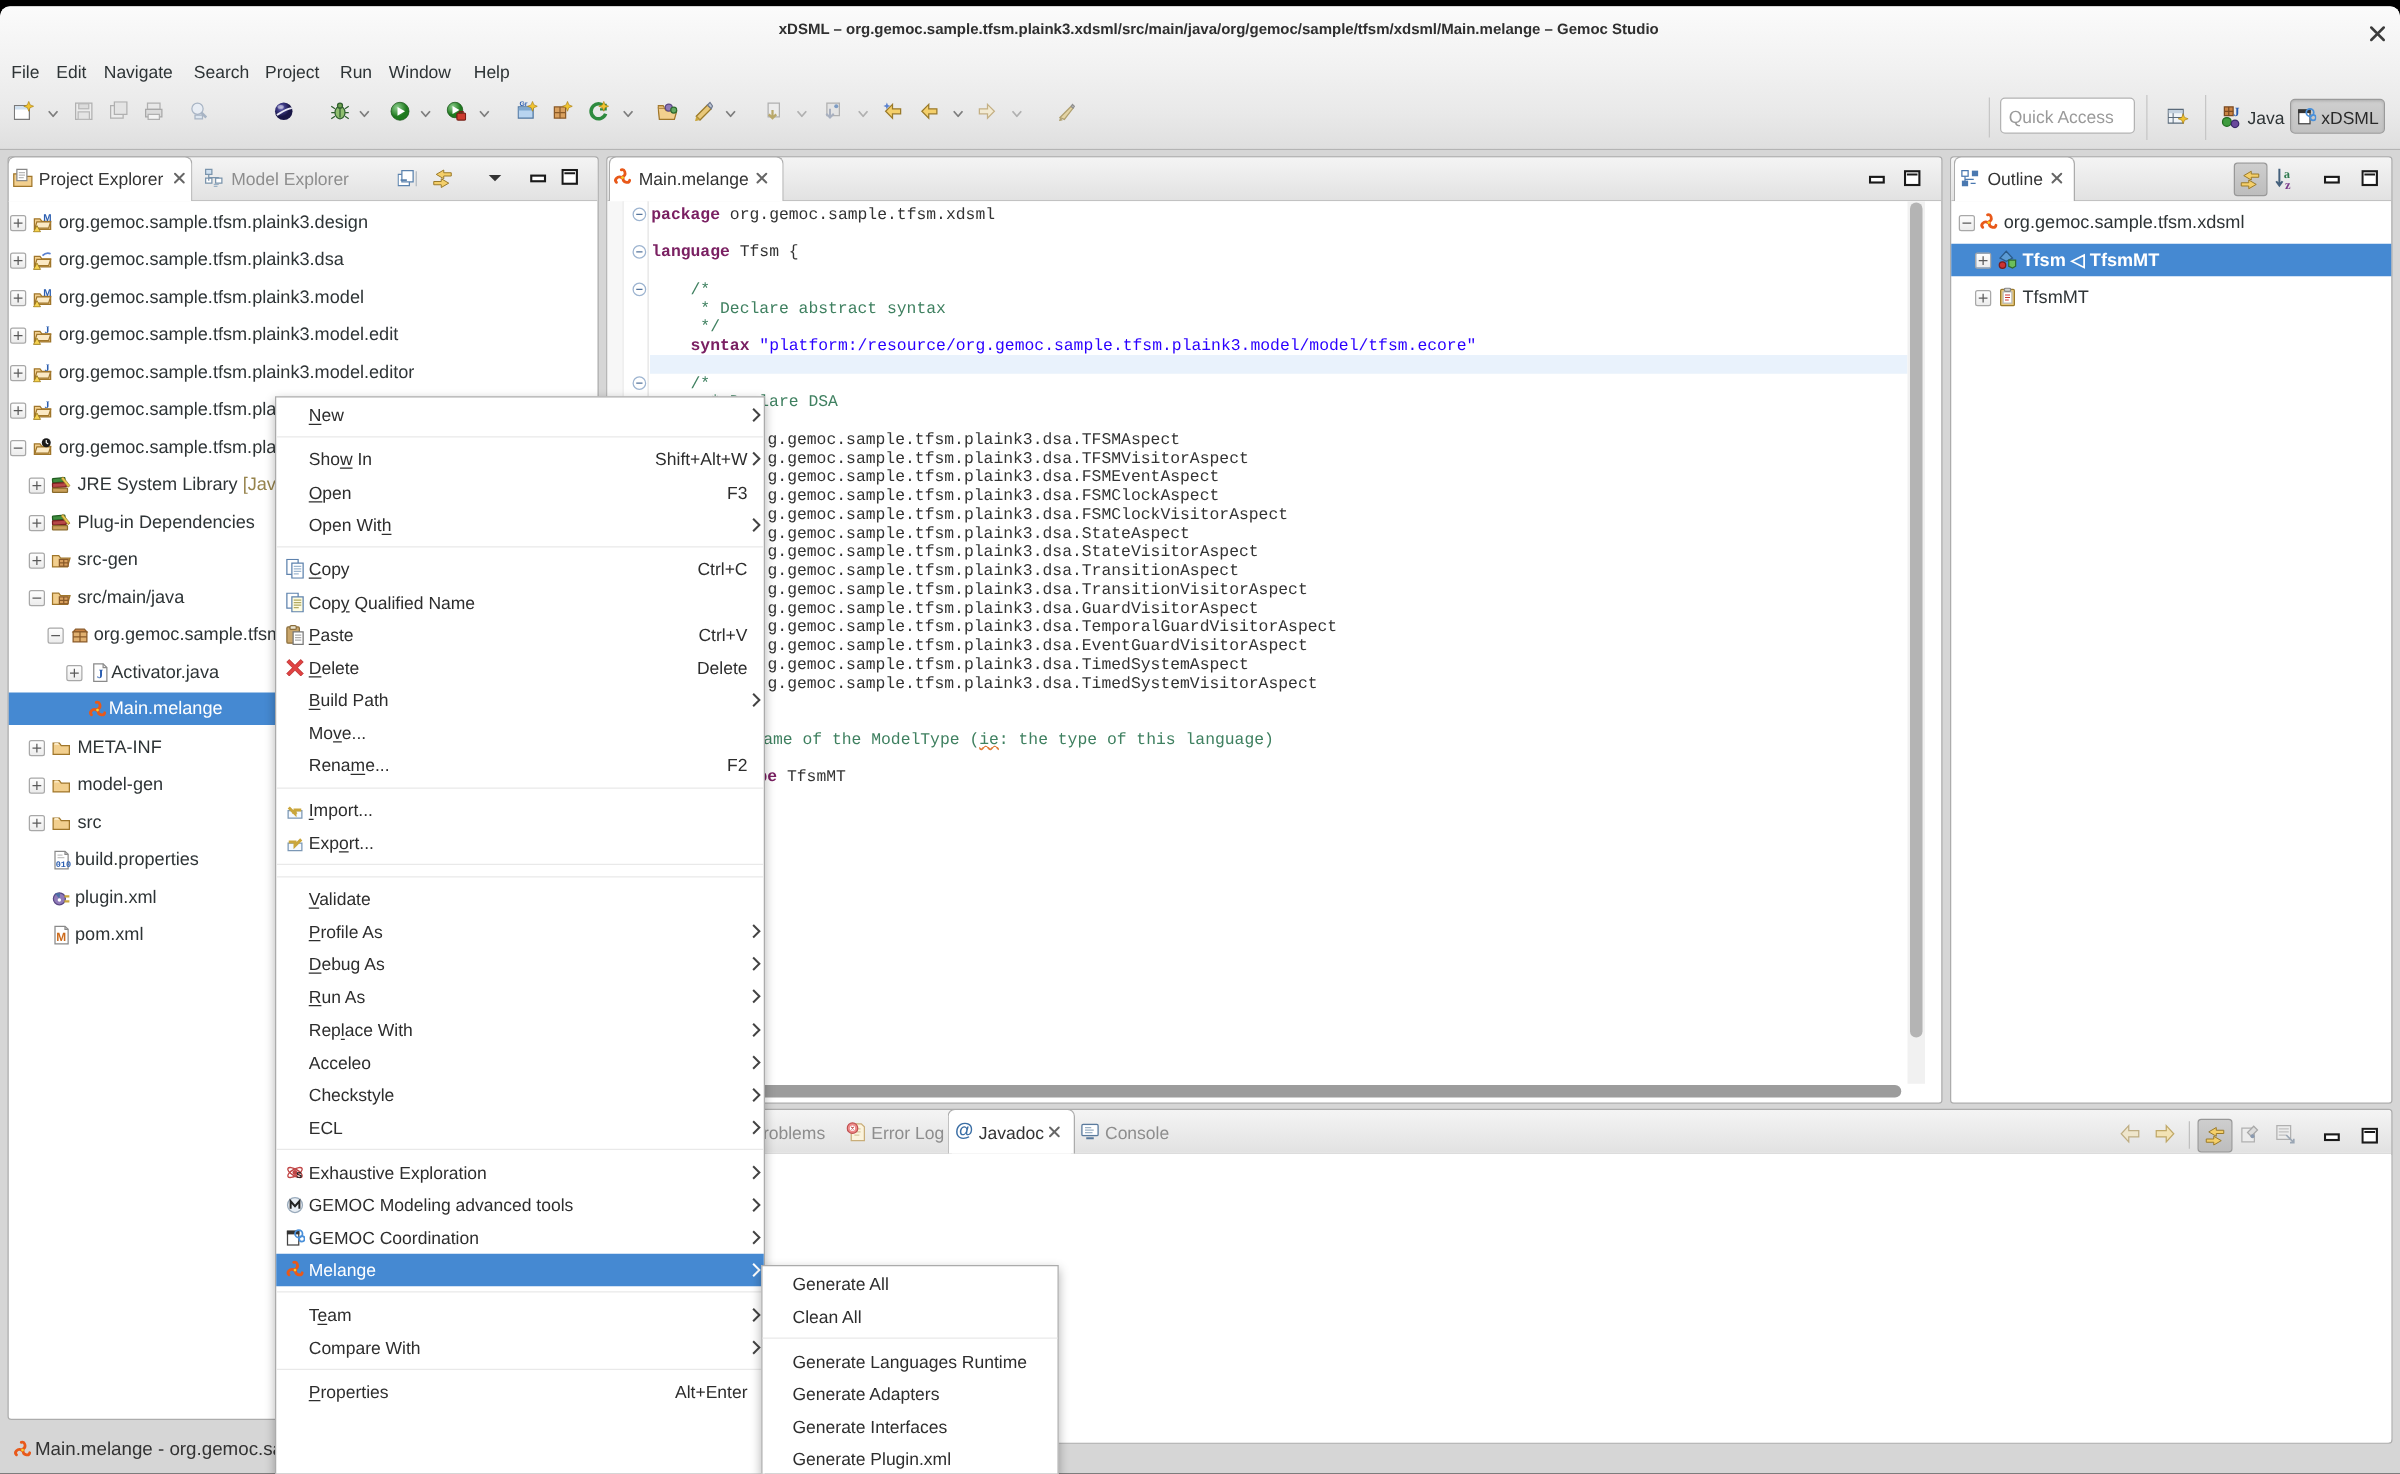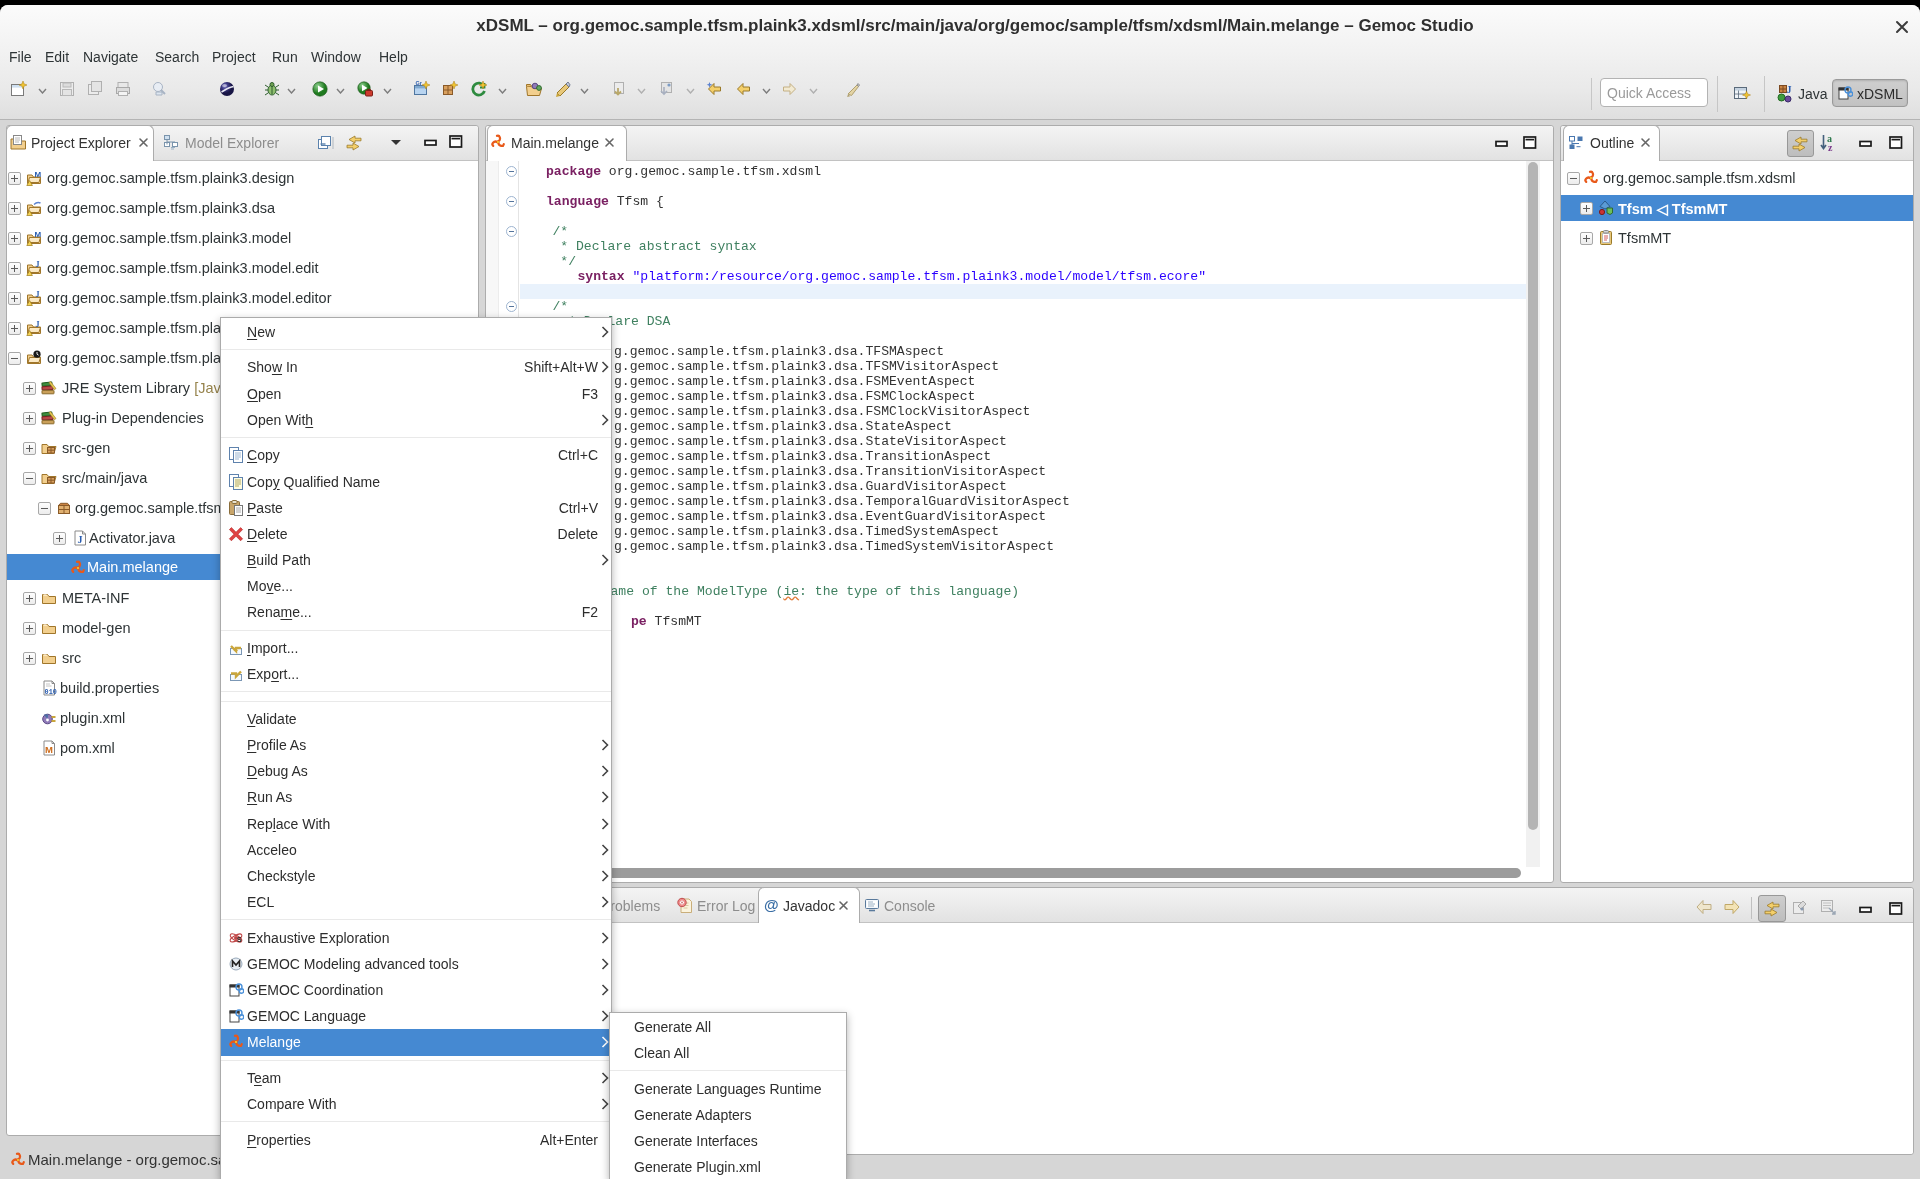--- a/index.html
+++ b/index.html
@@ -6,21 +6,21 @@
   html,body { width:1920px; height:1179px; overflow:hidden; background:#000; }
   body { font-family:"Liberation Sans", sans-serif; position:relative; }
   .abs { position:absolute; }
   #win { position:absolute; left:0; top:5px; width:1920px; height:1174px;
          background:#d6d6d6; border-radius:8px 8px 0 0; }
   
   #header { position:absolute; left:0; top:5px; width:1920px; height:115px;
             background:linear-gradient(#fbfbfb, #f2f2f2 40%, #e9e9e9 75%, #dfdfdf);
             border-radius:8px 8px 0 0; border-bottom:1px solid #b4b4b4; }
   #title { position:absolute; top:11px; left:0; width:100%; text-align:center;
-           font-size:17px; font-weight:bold; color:#2f2f2f; letter-spacing:0px;padding-left:30px; }
+           font-size:12px; font-weight:bold; color:#2f2f2f; letter-spacing:0px;padding-left:30px; }
   .menuitem { position:absolute; top:44px; font-size:14px; color:#2e3436; }
   .tbico { position:absolute; top:81px; width:16px; height:16px; }
   .chev { position:absolute; top:88px; width:9px; height:6px; }
   
   .panel { position:absolute; background:#fff; border:1px solid #acacac; border-radius:3px; }
   .tabrow { position:absolute; left:0; top:0; right:0; height:35px;
             background:linear-gradient(#f4f4f4,#e2e2e2); border-bottom:1px solid #c2c2c2;
             border-radius:3px 3px 0 0; }
   .tab-active { position:absolute; top:-1px; height:36px; background:#fff;
                 border:1px solid #acacac; border-bottom:none; border-radius:6px 6px 0 0; }
@@ -30,21 +30,21 @@
   
   .trow { position:absolute; height:26px; line-height:26px; font-size:14.5px; color:#2e3436; white-space:nowrap; }
   .exp { position:absolute; width:13px; height:13px; border:1px solid #a8a8a8; border-radius:2px;
          background:linear-gradient(#fefefe,#ececec); }
   .exp:before { content:""; position:absolute; left:2px; top:5px; width:7px; height:1px; background:#5a5a5a; }
   .exp.plus:after { content:""; position:absolute; left:5px; top:2px; width:1px; height:7px; background:#5a5a5a; }
   .tico { position:absolute; width:16px; height:16px; }
   
   .cl { position:absolute; font-family:"Liberation Mono", monospace; font-size:13.1px;
           height:15px; line-height:15px; white-space:pre; color:#333; }
-  .kw { color:#7a2062; font-weight:bold;margin-left:25px; }
+  .kw { color:#7a2062; font-weight:bold; }
   .str { color:#2a00ff; }
   .cmt { color:#3f8060; }
   
   #cmenu { position:absolute; left:220px; top:317px; width:392px; height:863px; padding-top:1px;
            background:#fff; border:1px solid #ababab;
            box-shadow:0 3px 8px rgba(0,0,0,.3); z-index:50; }
   .mi { position:relative; height:26.2px; line-height:26.2px; font-size:14px; color:#2d2d2d; }
   .mi .lbl { position:absolute; left:26px; }
   .mi .acc { position:absolute; right:13px; }
   .mi .arr { position:absolute; right:2px; top:0px; }
@@ -860,35 +860,20 @@
         <circle cx="11" cy="5" r="3" fill="none" stroke="#4a90d9" stroke-width="1.4"></circle>
         <circle cx="13.5" cy="9" r="2.2" fill="none" stroke="#4a90d9" stroke-width="1.4"></circle>
       </svg>
       <span class="lbl">GEMOC Coordination</span>
       <span class="arr">
         <svg class="arrsvg" viewBox="0 0 8 12">
           <path d="M1.5 1 L6.5 6 L1.5 11" stroke="#444" stroke-width="1.6" fill="none"></path>
         </svg>
       </span>
     </div>
-  <div class="mi">
-      <svg class="ico" viewBox="0 0 16 16">
-        <rect x="1.5" y="2.5" width="10" height="12" fill="#444"></rect>
-        <rect x="2.5" y="3.5" width="8" height="10" fill="#fff"></rect>
-        <rect x="1.5" y="2.5" width="10" height="3" fill="#333"></rect>
-        <circle cx="11" cy="5" r="3" fill="none" stroke="#4a90d9" stroke-width="1.4"></circle>
-        <circle cx="13.5" cy="9" r="2.2" fill="none" stroke="#4a90d9" stroke-width="1.4"></circle>
-      </svg>
-      <span class="lbl">GEMOC Language</span>
-      <span class="arr">
-        <svg class="arrsvg" viewBox="0 0 8 12">
-          <path d="M1.5 1 L6.5 6 L1.5 11" stroke="#444" stroke-width="1.6" fill="none"></path>
-        </svg>
-      </span>
-    </div>
   <div class="mi sel">
       <svg class="ico" viewBox="0 0 16 16">
         <g fill="none" stroke="#e8591a" stroke-width="2.2" stroke-linecap="round">
           <path d="M8 7.4 C9.6 6.8 10.4 5.2 9.8 3.3 C9.4 2.1 8.2 1.5 7.0 1.9"></path>
           <path d="M8 7.4 C9.6 6.8 10.4 5.2 9.8 3.3 C9.4 2.1 8.2 1.5 7.0 1.9" transform="rotate(120 8 8)"></path>
           <path d="M8 7.4 C9.6 6.8 10.4 5.2 9.8 3.3 C9.4 2.1 8.2 1.5 7.0 1.9" transform="rotate(240 8 8)"></path>
         </g>
         <circle cx="8" cy="8" r="1.1" fill="#f5d327"></circle>
       </svg>
       <span class="lbl">Melange</span>

